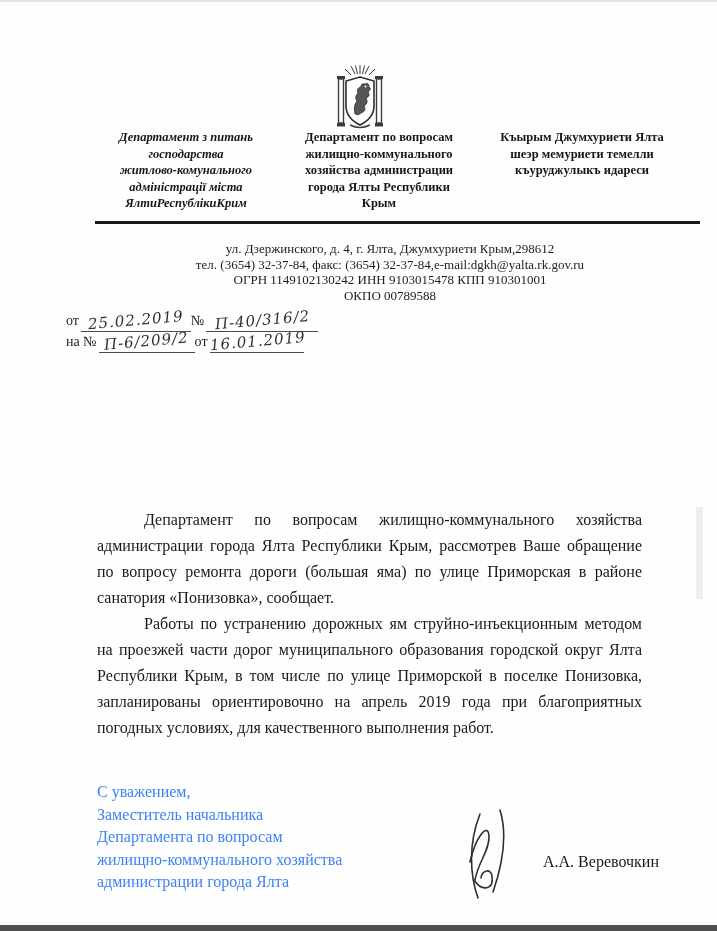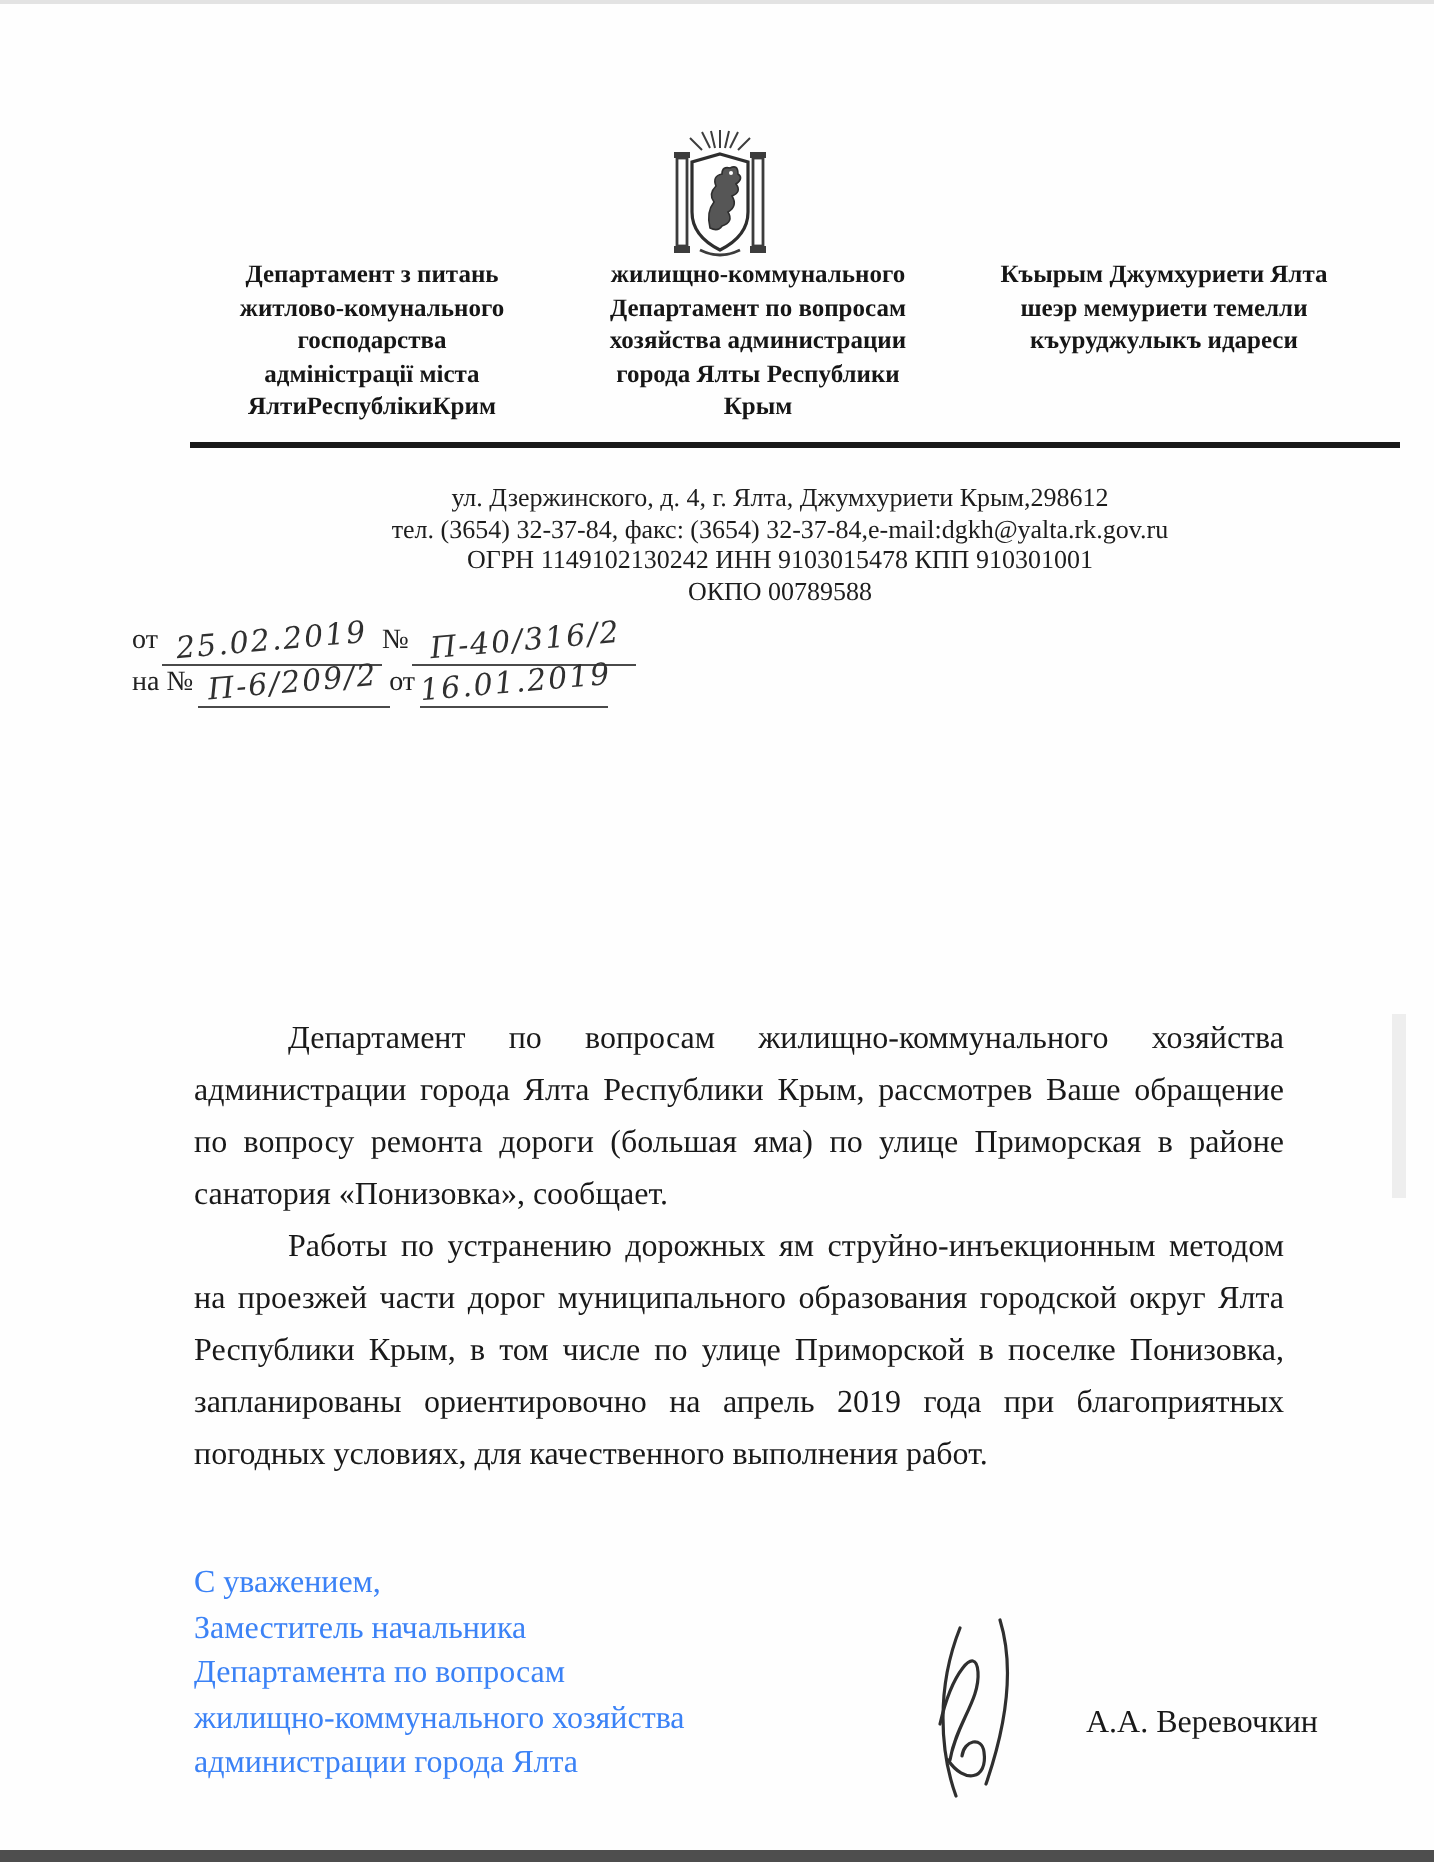--- a/index.html
+++ b/index.html
@@ -16,21 +16,21 @@
   
   .emblem{position:absolute;left:334px;top:62px;width:52px;height:68px;}
   .header-row{
     position:absolute;left:88px;top:127px;width:602px;
     display:flex;justify-content:space-between;
   }
   .header-col{
     font-weight:bold;font-size:12.5px;line-height:16.5px;
     text-align:center;color:#161616;
   }
-  .header-col.c1{width:196px;}
+  .header-col.c1{width:196px;font-style:italic;}
   .header-col.c2{width:182px;}
   .header-col.c3{width:216px;}
   .rule{
     position:absolute;left:95px;top:219px;width:605px;height:3px;
     background:#1a1a1a;
   }
   .contact{
     position:absolute;left:120px;top:239px;width:540px;
     text-align:center;font-size:13px;line-height:15.5px;color:#1d1d1d;
   }
@@ -104,28 +104,28 @@
 
     <path d="M21 50 Q19 42 23 37 Q20 33 24 29 Q22 24 27 23 Q27 19 31 20 Q35 18 35 23 Q38 25 34 28 Q37 32 32 34 Q35 39 30 42 Q33 47 27 49 Q25 52 21 50 Z" fill="#565656" stroke="#2e2e2e" stroke-width="0.8"></path>
     <circle cx="31.5" cy="22.5" r="1" fill="#fff"></circle>
 
     <path d="M16 61 Q26 66 36 61" stroke="#3c3c3c" stroke-width="1.4"></path>
   </svg>
 
   <div class="header-row">
     <div class="header-col c1">
       <div>Департамент з питань</div>
+      <div>господарства</div>
       <div>житлово-комунального</div>
-      <div>господарства</div>
       <div>адміністрації міста</div>
       <div>ЯлтиРеспублікиКрим</div>
     </div>
     <div class="header-col c2">
+      <div>Департамент по вопросам</div>
       <div>жилищно-коммунального</div>
-      <div>Департамент по вопросам</div>
       <div>хозяйства администрации</div>
       <div>города Ялты Республики</div>
       <div>Крым</div>
     </div>
     <div class="header-col c3">
       <div>Къырым Джумхуриети Ялта</div>
       <div>шеэр мемуриети темелли</div>
       <div>къуруджулыкъ идареси</div>
     </div>
   </div>

